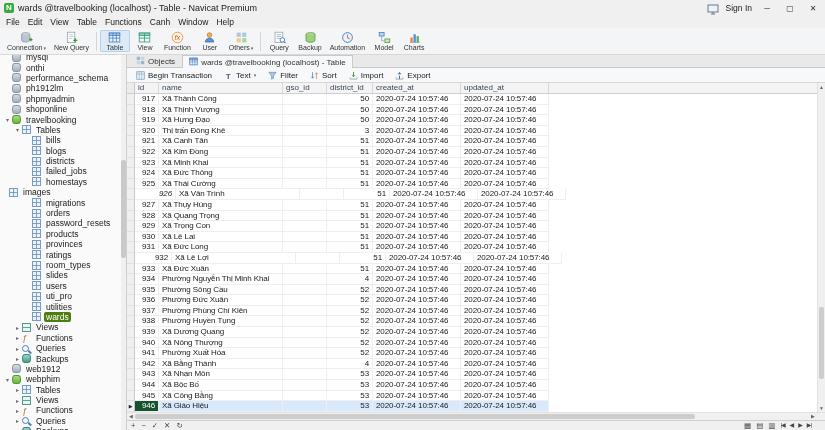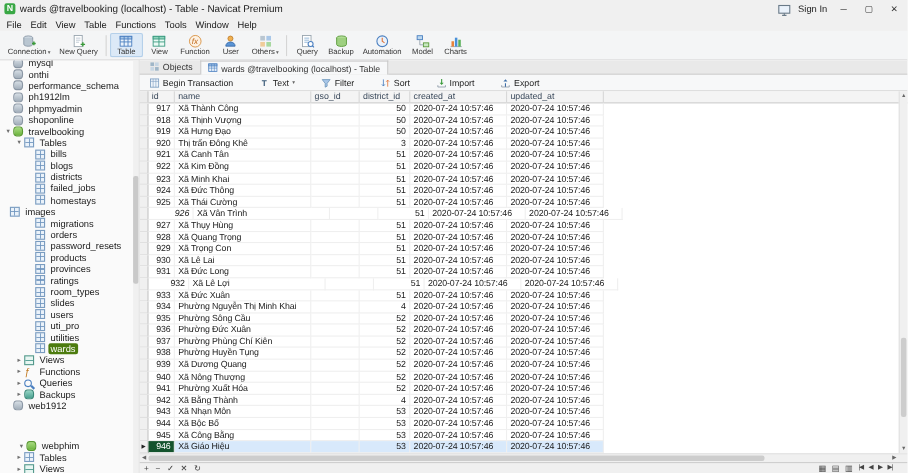--- a/index.html
+++ b/index.html
@@ -46,21 +46,21 @@
 .ic-queries::after{content:"";position:absolute;width:3.5px;height:1.5px;background:#4a7fc0;transform:rotate(45deg);right:-3px;bottom:-1.5px}
 .ic-backups{background:linear-gradient(#97d6c6,#4aa090);border:1px solid #3a8878;border-radius:3px/4px}
 .side-scroll{position:absolute;right:0;top:0;bottom:0;width:5px;background:#f0f0f0}
 .side-thumb{position:absolute;left:0;right:0;top:28%;height:26%;background:#c9c9c9;border-radius:2px}
 
 .main{flex:1;display:flex;flex-direction:column;background:#fff;min-width:0;position:relative}
 .tabstrip{height:13px;background:#e9e9e9;display:flex;align-items:flex-end;padding-left:2px;border-bottom:1px solid #c9c9c9;flex:none}
 .tab{display:flex;align-items:center;gap:3px;height:12px;padding:0 6px;font-size:8px;color:#333;border:1px solid transparent;border-bottom:none;white-space:nowrap}
 .tab svg{width:9px;height:9px;flex:none}
 .tab.active{background:#f7f8f9;border-color:#c9c9c9;margin-bottom:-1px;height:13px}
-.gridtoolbar{height:15px;background:#f7f8f9;border-bottom:1px solid #d8d8d8;display:flex;align-items:center;padding:0 4px;gap:14px;font-size:8px;color:#222;flex:none}
+.gridtoolbar{height:15px;background:#f7f8f9;border-bottom:1px solid #d8d8d8;display:flex;align-items:center;padding:0 4px;gap:2px;font-size:8px;color:#222;flex:none}
 .gt-item{display:flex;align-items:center;gap:3px;padding:1px 5px;border-radius:2px;white-space:nowrap}
 .gt-item svg{width:9px;height:9px;display:block}
 .gt-dd{font-size:5px;color:#666}
 
 .gridheader{height:11px;display:flex;background:#f4f4f4;border-bottom:1px solid #cfcfcf;font-size:8px;color:#39485a;flex:none}
 .h-cell{border-right:1px solid #d8d8d8;padding:0 3px;line-height:10px;white-space:nowrap;overflow:hidden;flex:none}
 .h-ind{width:8px;background:#ececec;border-right:1px solid #c8c8c8;flex:none}
 .gridrows{height:318px;overflow:hidden;flex:none;position:relative}
 .g-row{display:flex;height:10.6px;font-size:8px;letter-spacing:-0.1px}
 .c{border-right:1px solid #efefef;border-bottom:1px solid #efefef;padding:0 3px;line-height:10px;white-space:nowrap;overflow:hidden;flex:none}
@@ -104,21 +104,21 @@
       <span class="winbtn">✕</span>
     </span>
   </div>
 
   <div class="menubar" id="menubar">
       <span class="menu-item">File</span>
       <span class="menu-item">Edit</span>
       <span class="menu-item">View</span>
       <span class="menu-item">Table</span>
       <span class="menu-item">Functions</span>
-      <span class="menu-item">Tools</span>
+      <span class="menu-item">Canh</span>
       <span class="menu-item">Window</span>
       <span class="menu-item">Help</span>
     </div>
 
   <div class="toolbar" id="toolbar">
       <div class="tool">
         <span class="tool-ic">
           <svg viewBox="0 0 16 16">
             <ellipse cx="7" cy="4.2" rx="5" ry="2.2" fill="#cfd9e2" stroke="#8a98a6"></ellipse>
             <path d="M2 4.2v7.2c0 1.2 2.2 2.2 5 2.2s5-1 5-2.2V4.2" fill="#b9c6d1" stroke="#8a98a6"></path>
@@ -417,21 +417,21 @@
           <div class="tree-item" style="padding-left: 13px;">
             <span class="tree-arrow">▸</span>
             <span class="ic ic-backups"></span>
             <span class="tree-label">Backups</span>
           </div>
           <div class="tree-item" style="padding-left: 3px;">
             <span class="tree-arrow"></span>
             <span class="ic ic-db"></span>
             <span class="tree-label">web1912</span>
           </div>
-          <div class="tree-item" style="padding-left: 15px; margin-top: 26px;">
+          <div class="tree-item" style="padding-left: 3px;">
             <span class="tree-arrow">▾</span>
             <span class="ic ic-db-open"></span>
             <span class="tree-label">webphim</span>
           </div>
           <div class="tree-item" style="padding-left: 13px;">
             <span class="tree-arrow">▸</span>
             <span class="ic ic-grid"></span>
             <span class="tree-label">Tables</span>
           </div>
           <div class="tree-item" style="padding-left: 13px;">

